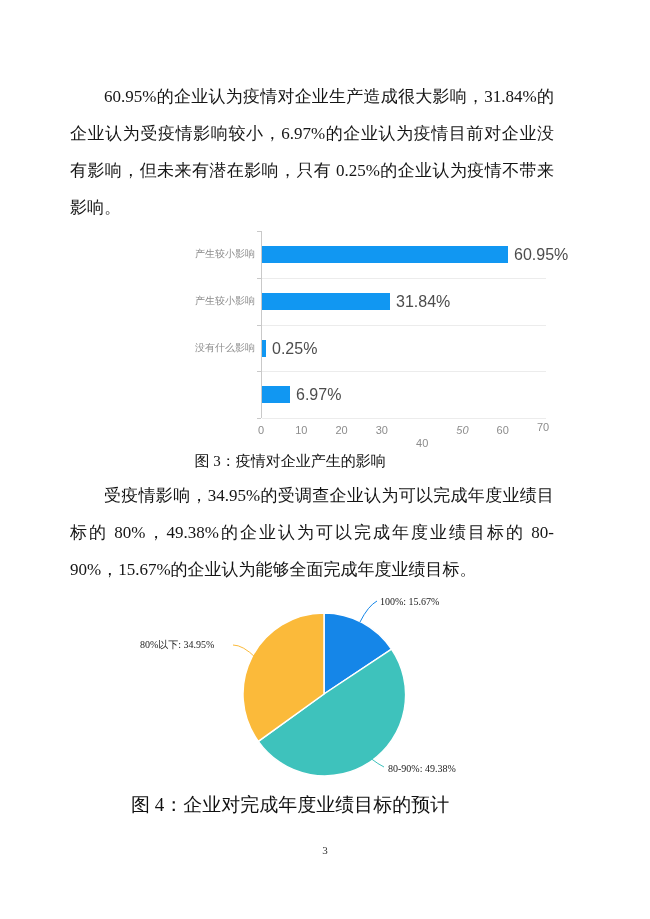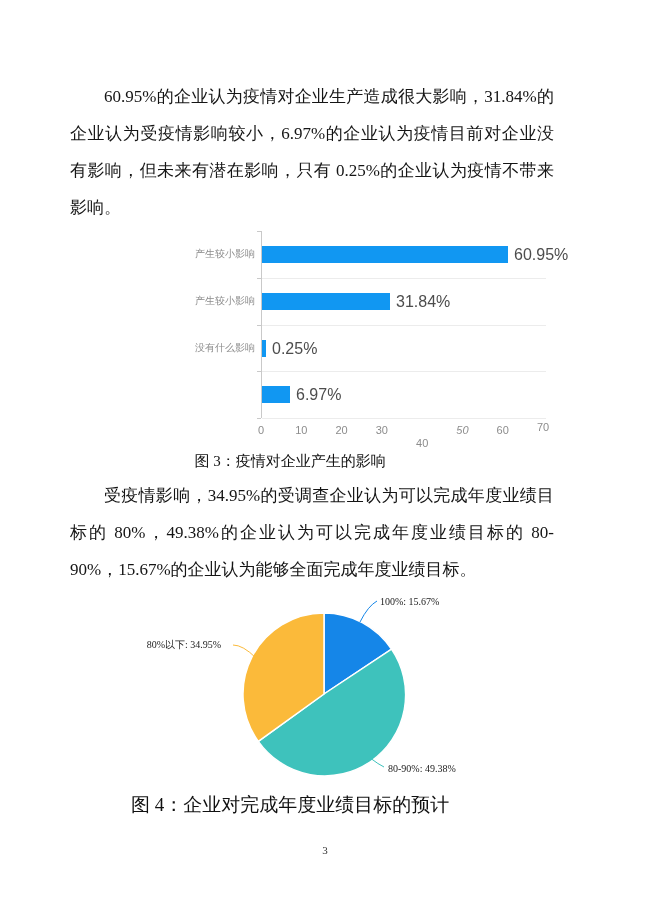--- a/index.html
+++ b/index.html
@@ -47,21 +47,21 @@
   .sep   { position:absolute; height:1px; }
   
   #pie-svg { position:absolute; left:0; top:595px; }
   .pie-label {
     position:absolute; white-space:nowrap;
     font-family:"Liberation Serif","DejaVu Serif",serif;
     font-size:10px; line-height:12px; color:#222;
   }
   #pielab0 { left:380px; top:596px; }
   #pielab1 { left:388px; top:763px; }
-  #pielab2 { left:140px; top:639px; width:88px; text-align:center; }
+  #pielab2 { left:140px; top:639px; width:88px; text-align:left; }
 </style>
 </head>
 <body>
 
 <div class="page">
 
   <p class="para" id="para1">60.95%的企业认为疫情对企业生产造成很大影响，31.84%的企业认为受疫情影响较小，6.97%的企业认为疫情目前对企业没有影响，但未来有潜在影响，只有 0.25%的企业认为疫情不带来影响。</p>
 
   <div class="abslayer" id="bar-layer">
       <div class="axisv" style="left: 261px; top: 231px; height: 187.2px; background: rgb(201, 201, 201);"></div>

